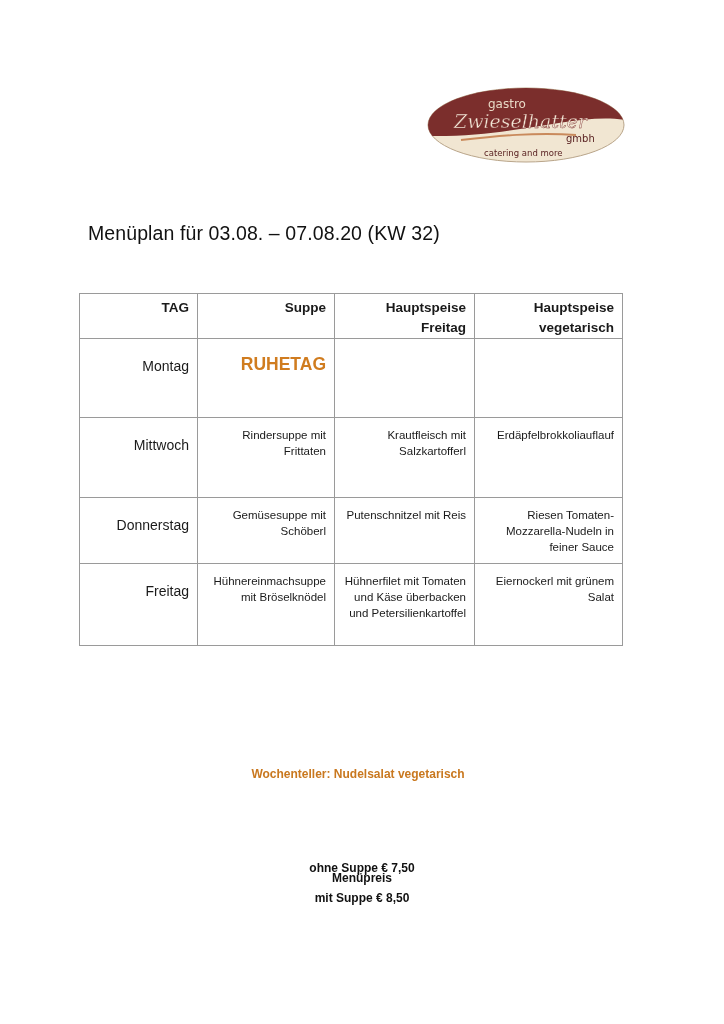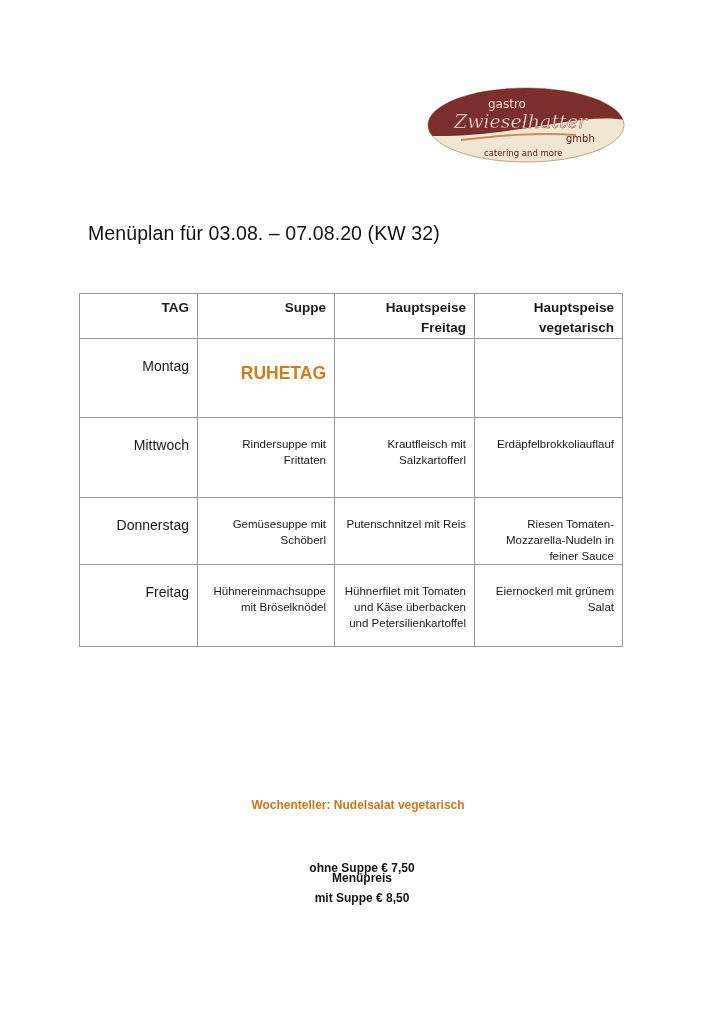--- a/index.html
+++ b/index.html
@@ -2,24 +2,24 @@
 <html><head>
 <meta charset="utf-8">
 <style>
   html, body { margin:0; padding:0; background:#ffffff; }
   body { width:724px; height:1024px; position:relative; overflow:hidden; font-family:"Liberation Sans", sans-serif; color:#1a1a1a; }
   .logo { position:absolute; left:426px; top:86px; width:200px; height:78px;text-align:center; }
   .title { position:absolute; left:88px; top:222px; font-size:19.5px; color:#111; letter-spacing:0.1px; }
   table.menu { position:absolute; left:79px; top:293px; border-collapse:collapse; table-layout:fixed; width:543px; }
   table.menu td, table.menu th { border:1px solid #9a9a9a; vertical-align:top; padding:0 8px; text-align:right; }
   table.menu th { font-weight:bold; font-size:13.5px; padding-top:4px; line-height:20px; height:38px; }
-  table.menu td { font-size:11.5px; line-height:16px; padding-top:18px; }
+  table.menu td { font-size:11.5px; line-height:16px; padding-top:9px; }
   table.menu td.day { font-size:14px; padding-top:19px; }
   .ruhetag { color:#d07c1f; font-weight:bold; font-size:17.5px; display:block; margin-top:8px; }
-  .wochen { position:absolute; left:0; width:716px; top:798px; text-align:center; color:#c9781f; font-weight:bold; font-size:12px; }
+  .wochen { position:absolute; left:0; width:716px; top:767px; text-align:center; color:#c9781f; font-weight:bold; font-size:12px; }
   .price { position:absolute; left:0; width:724px; text-align:center; font-weight:bold; font-size:12px; color:#111; }
 </style>
 </head>
 <body>
 
 <div class="logo">
   <svg width="200" height="78" viewBox="0 0 200 78">
     <defs>
       <clipPath id="ov">
           <ellipse cx="100" cy="39" rx="98" ry="37"></ellipse>

